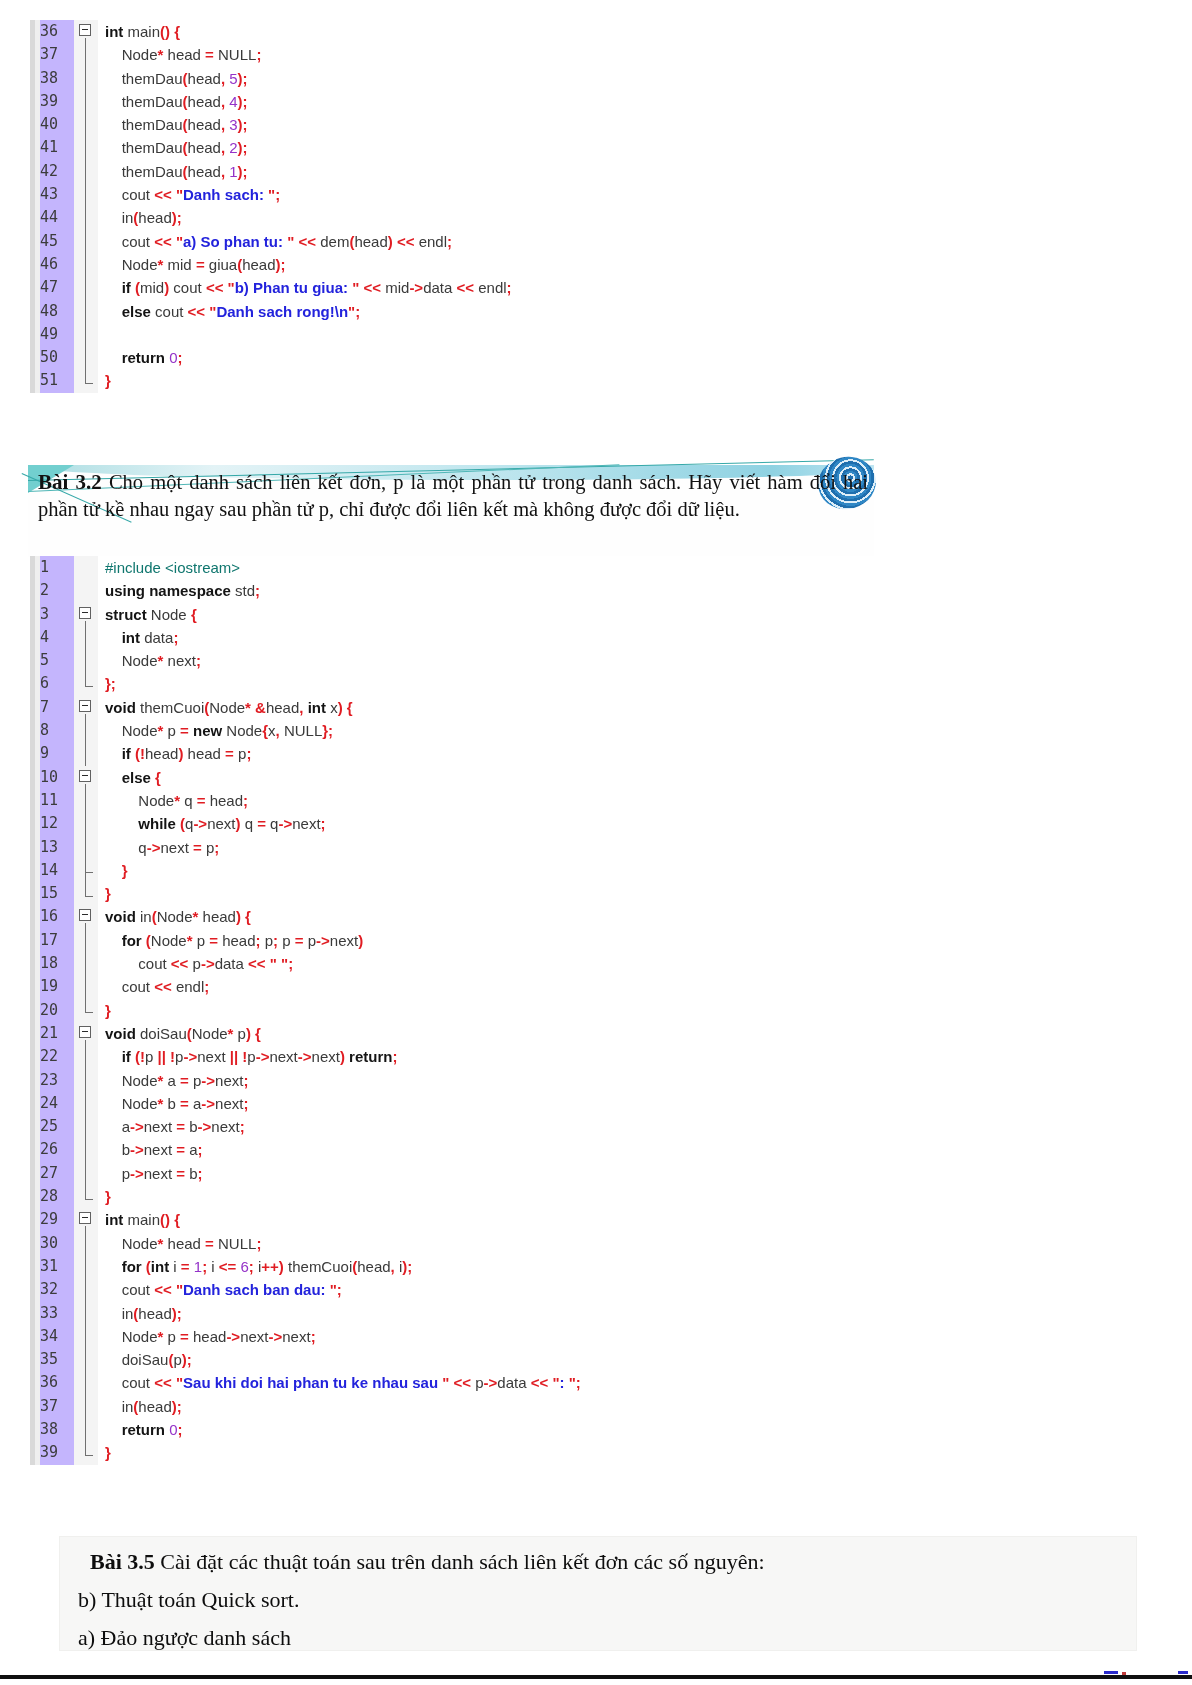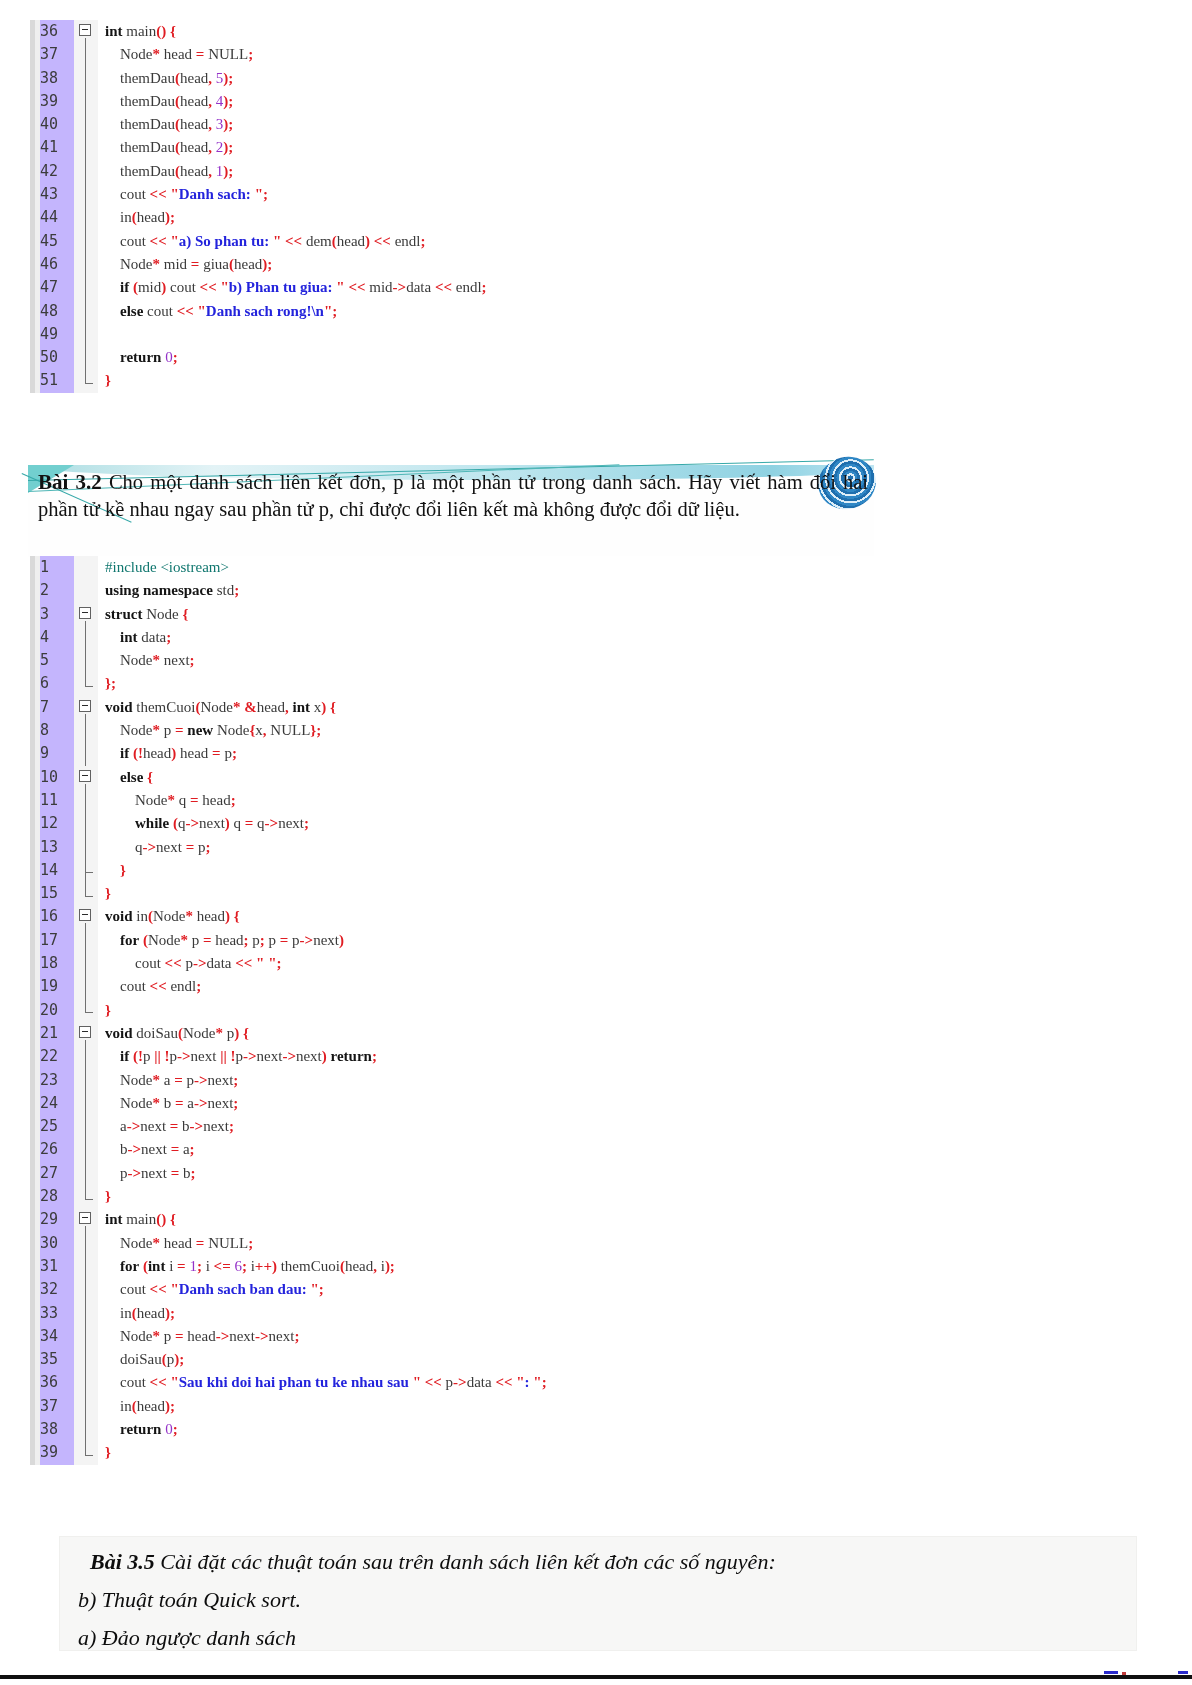--- a/index.html
+++ b/index.html
@@ -8,21 +8,21 @@
 
   
   .code-shot{position:absolute;background:#fff;}
   .code-line{display:flex;height:23.3px;align-items:center;}
   .gutter-strip{flex:none;width:10px;height:100%;
       background:linear-gradient(90deg,#d9d9d9 0 55%,#efefef 55% 100%);}
   .line-num{flex:none;width:34px;height:100%;background:#c4b5fd;color:#3c3c3c;
       font-family:"DejaVu Sans Mono", monospace;font-size:15px;line-height:23.3px;
       text-align:left;padding-right:5px;box-sizing:border-box;}
   .fold-col{flex:none;width:24px;height:100%;background:#f4f4f4;position:relative;}
-  .code-text{flex:1;height:100%;white-space:pre;font-family:Liberation Serif, serif;
+  .code-text{flex:1;height:100%;white-space:pre;font-family:Liberation Sans, sans-serif;
       font-size:15px;line-height:23.3px;padding-left:7px;color:#333;}
 
   
   .fold-line::before,.fold-tee::before{content:'';position:absolute;left:11px;top:0;bottom:0;width:1px;background:#707070;}
   .fold-end::before{content:'';position:absolute;left:11px;top:0;height:58%;width:1px;background:#707070;}
   .fold-end::after,.fold-tee::after{content:'';position:absolute;left:11px;top:58%;width:8px;height:1px;background:#707070;}
   .fold-boxcont::before{content:'';position:absolute;left:11px;top:18px;bottom:0;width:1px;background:#707070;}
   .fold-box{position:absolute;left:5px;top:4px;width:12px;height:12px;background:#fff;
       border:1px solid #616161;box-sizing:border-box;}
   .fold-box::after{content:'';position:absolute;left:2px;right:2px;top:4px;height:1px;background:#2b2b2b;}
@@ -50,21 +50,21 @@
       transform:rotate(24deg);transform-origin:left top;}
   .ex32 .stamp{position:absolute;right:-2px;top:-8px;width:58px;height:52px;border-radius:50%;
       background:repeating-radial-gradient(circle at 58% 42%,#1f6fae 0 2.5px,#ddeef8 2.5px 4.5px,#2f87c5 4.5px 7px);
       transform:rotate(-14deg);}
   .ex32 p{position:relative;margin:0;padding:4px 6px 0 10px;font-size:20.5px;line-height:27px;
       color:#111;text-align:justify;}
   .ex32 b{font-size:21px;}
 
   
   .ex35{position:absolute;left:60px;top:1537px;width:1076px;height:113px;background:#f7f7f6;
-      box-shadow:0 0 0 1px #f0f0ee;font-style:italic;}
+      box-shadow:0 0 0 1px #f0f0ee;}
   .ex35 .h{margin:0;padding:11px 8px 0 30px;font-size:22px;line-height:28px;color:#0d0d0d;}
   .ex35 .it{margin:0;padding:10px 8px 0 18px;font-size:22px;line-height:28px;color:#0d0d0d;}
 
   
   .bottom-rule{position:absolute;left:0;top:1675px;width:1192px;height:4px;background:#101010;}
   .bottom-artifact-a{position:absolute;left:1104px;top:1671px;width:14px;height:3px;background:#2a2acc;}
   .bottom-artifact-b{position:absolute;left:1178px;top:1671px;width:10px;height:3px;background:#2a2acc;}
   .bottom-artifact-c{position:absolute;left:1122px;top:1672px;width:4px;height:3px;background:#c03a3a;}
 </style>
 </head>

